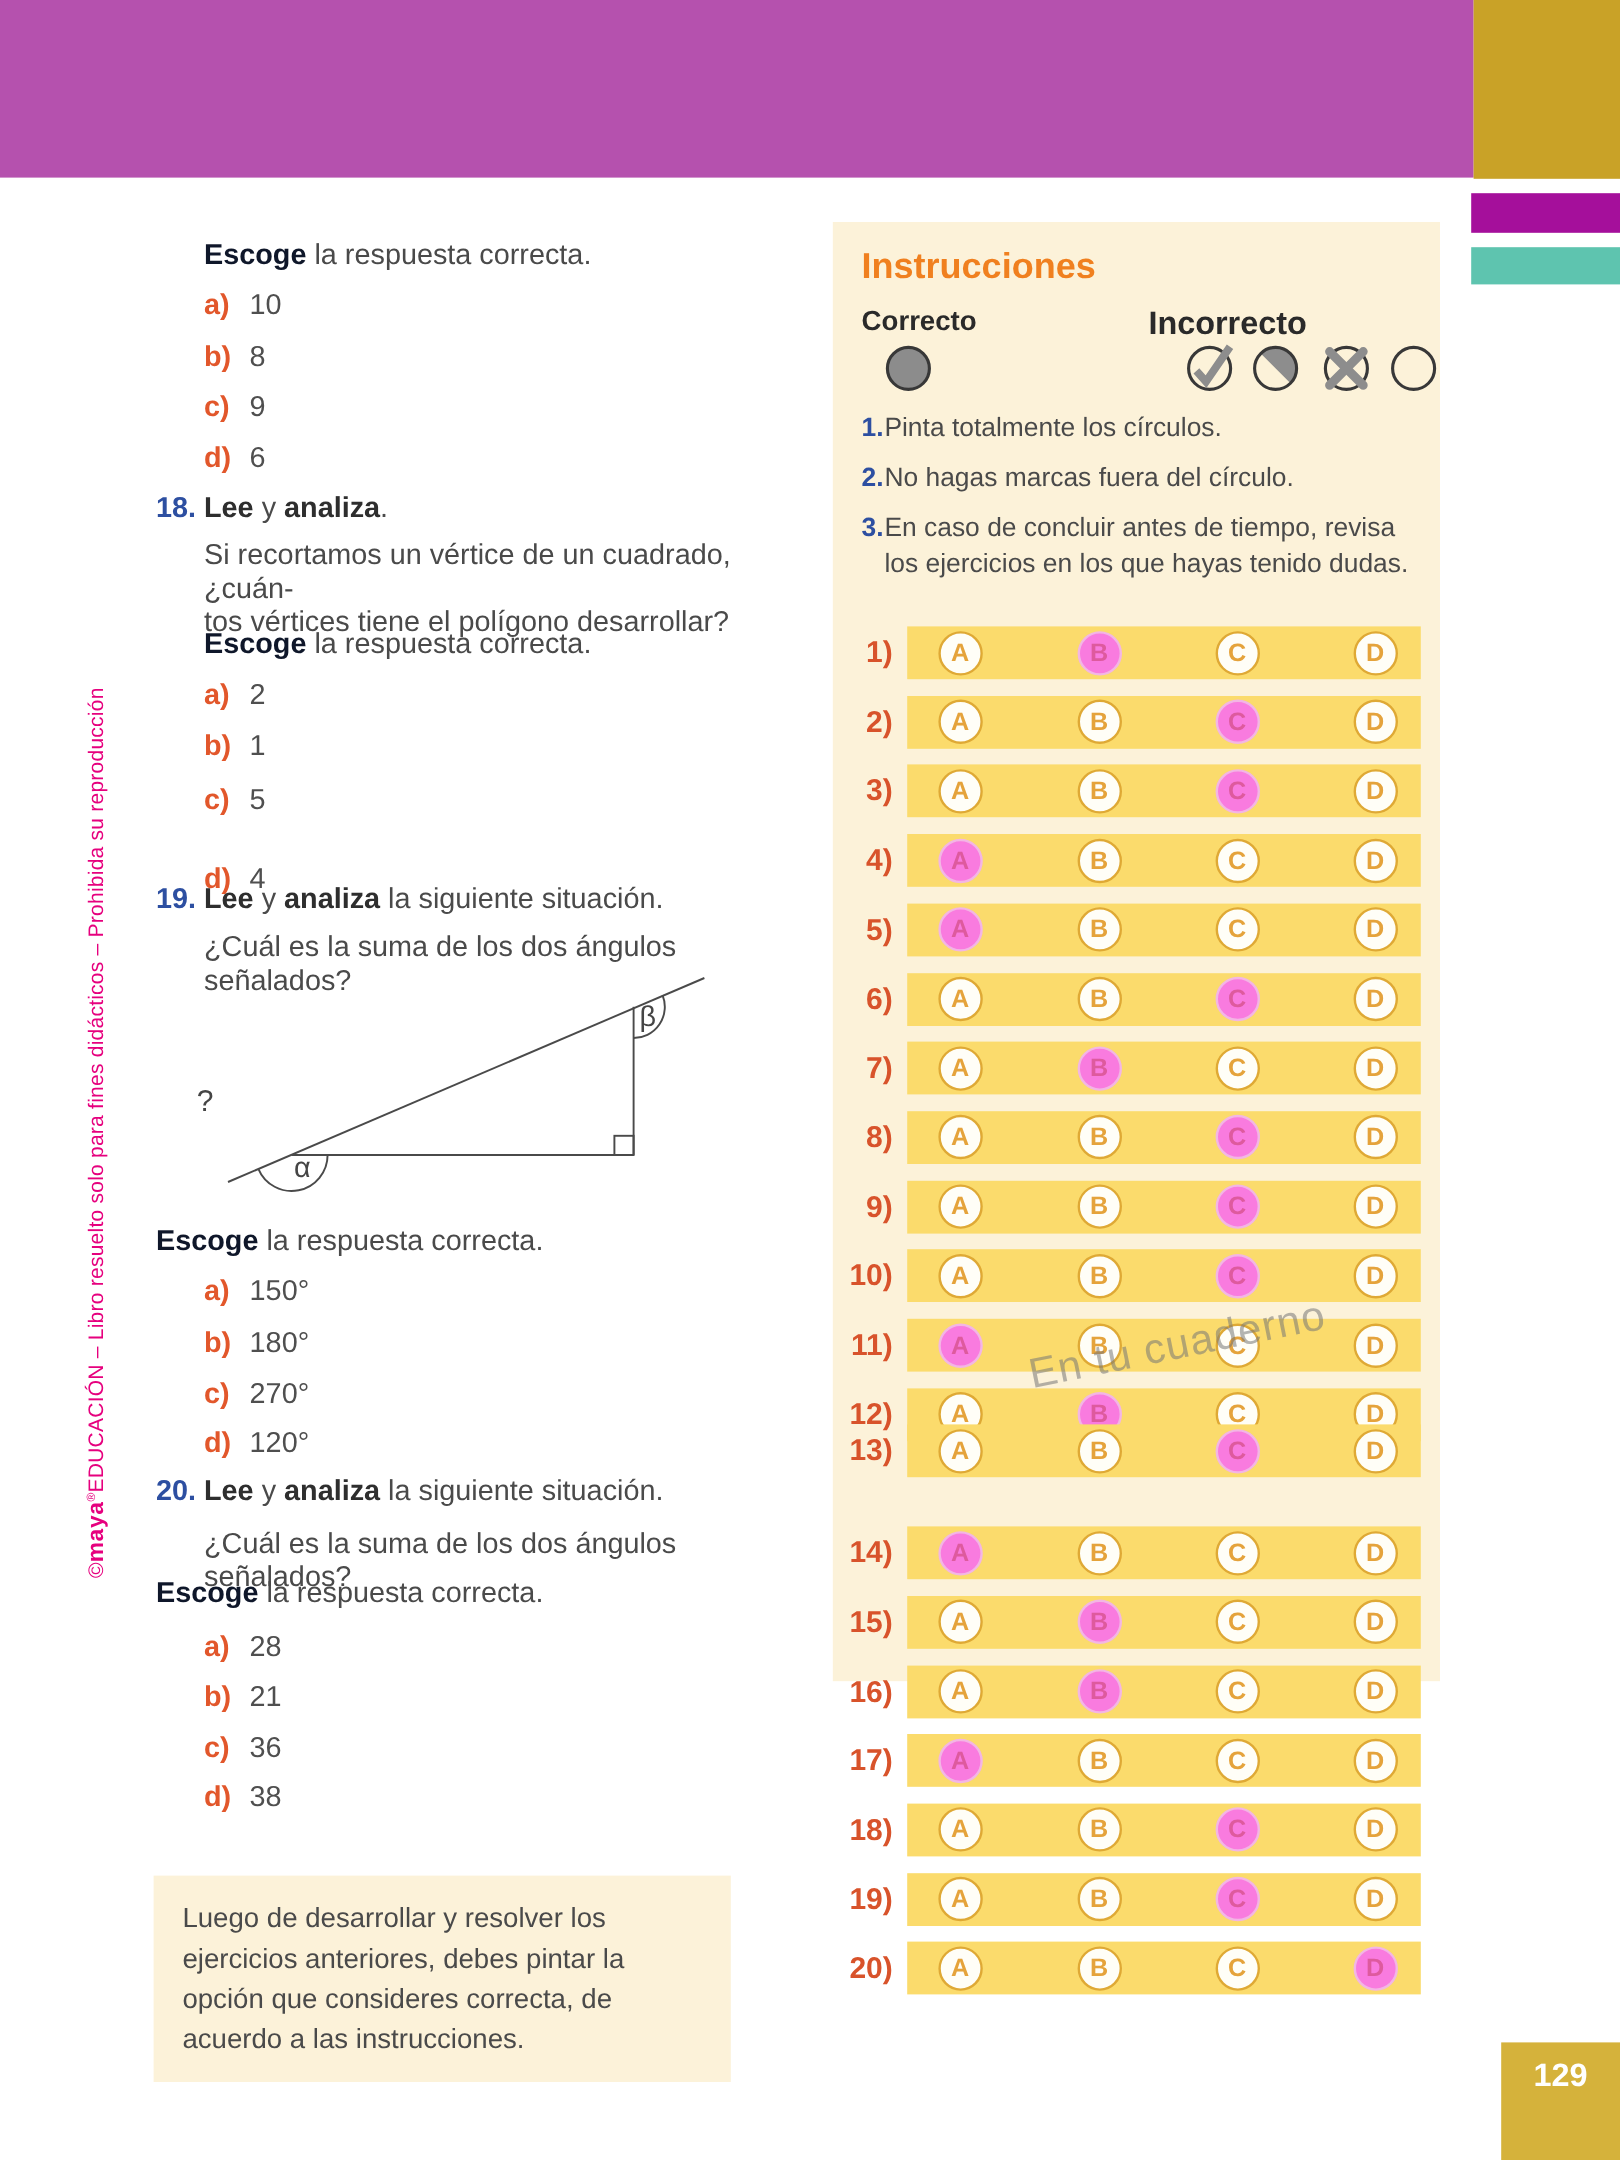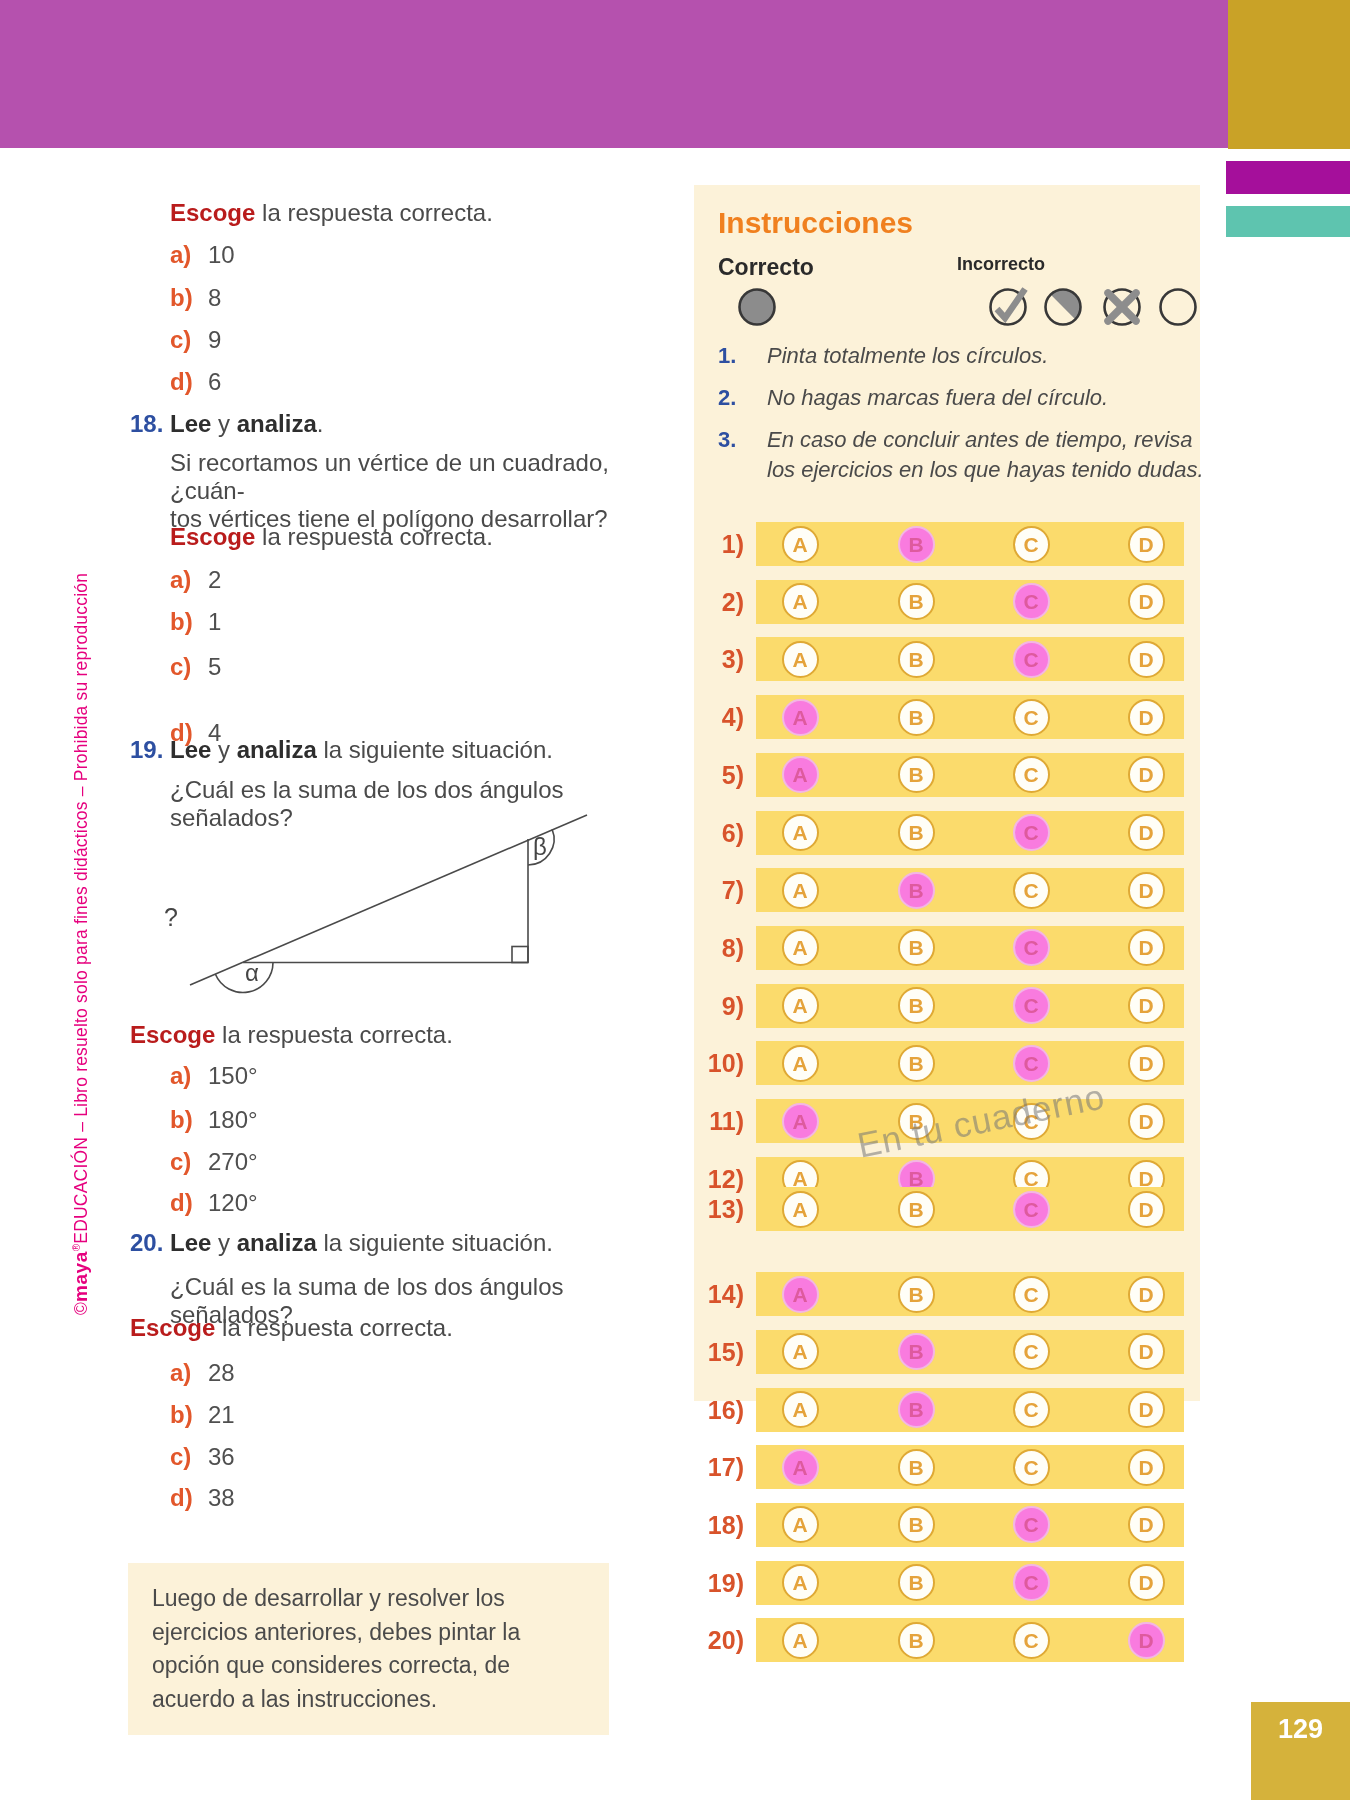--- a/index.html
+++ b/index.html
@@ -18,21 +18,21 @@
   .sidebar-copy{
     position:absolute;left:70px;top:1315px;transform:rotate(-90deg);
     transform-origin:left top;white-space:nowrap;
     font-size:17.5px;color:#e6007e;letter-spacing:.2px;
   }
   .sidebar-copy .brand{font-weight:bold;font-size:19px;letter-spacing:.5px;}
   .sidebar-copy sup{font-size:10px;}
   
   #left-col{position:absolute;left:130px;top:0;width:545px;height:1800px;}
   #left-col > div{position:absolute;font-size:24px;line-height:28px;}
-  .prompt b{color:#b91c1c;}
+  .prompt b{color:#0f172a;}
   .ind{left:40px;}
   .noind{left:0px;}
   .opt{left:40px;}
   .opt .olabel{display:inline-block;width:38px;font-weight:bold;color:#e2572b;}
   .opt .oval{color:#4f4f4f;}
   .item .inum{position:absolute;left:0;font-weight:bold;color:#2d4fa1;}
   .item .itext{position:absolute;left:40px;white-space:nowrap;}
   .item b{color:#2e2e2e;}
   .para{left:40px;line-height:29.5px;}
   .qline{left:40px;}
@@ -44,26 +44,26 @@
     position:absolute;left:128px;top:1563px;width:481px;box-sizing:border-box;
     background:#fcf2d9;padding:19px 24px;font-size:23px;line-height:33.5px;color:#4a4a4a;
   }
   
   #panel{
     position:absolute;left:694px;top:185px;width:506px;height:1216px;
     background:#fcf2d9;
   }
   .p-title{position:absolute;left:24px;top:21px;font-size:30px;font-weight:bold;color:#f0801f;}
   .p-correct-label{position:absolute;left:24px;top:69px;font-size:23px;font-weight:bold;color:#2a2a2a;}
-  .p-incorrect-label{position:absolute;left:263px;top:69px;font-size:18px;font-weight:bold;color:#2a2a2a;}
+  .p-incorrect-label{position:absolute;left:263px;top:69px;font-size:27px;font-weight:bold;color:#2a2a2a;}
   .icon{position:absolute;top:100px;width:44px;height:44px;}
   .icon svg{overflow:visible;display:block;}
   .ins-item{position:absolute;left:24px;font-size:22px;line-height:30px;color:#4a4a4a;width:452px;}
   .ins-item .n{position:absolute;left:0;font-weight:bold;color:#2d4fa1;}
-  .ins-item .t{display:block;margin-left:49px;font-style:italic;}
+  .ins-item .t{display:block;margin-left:19px;}
   
   .arow{position:absolute;left:0;width:506px;height:44px;}
   .alabel{
     position:absolute;left:4px;top:8px;width:46px;text-align:right;
     font-size:25px;font-weight:bold;color:#d8532b;
   }
   .aband{position:absolute;left:62px;top:0;width:428px;height:44px;background:#fbdb6c;}
   .bubble{
     position:absolute;top:3.5px;width:37px;height:37px;border-radius:50%;
     background:#fffef7;border:2px solid #dfa935;box-sizing:border-box;

